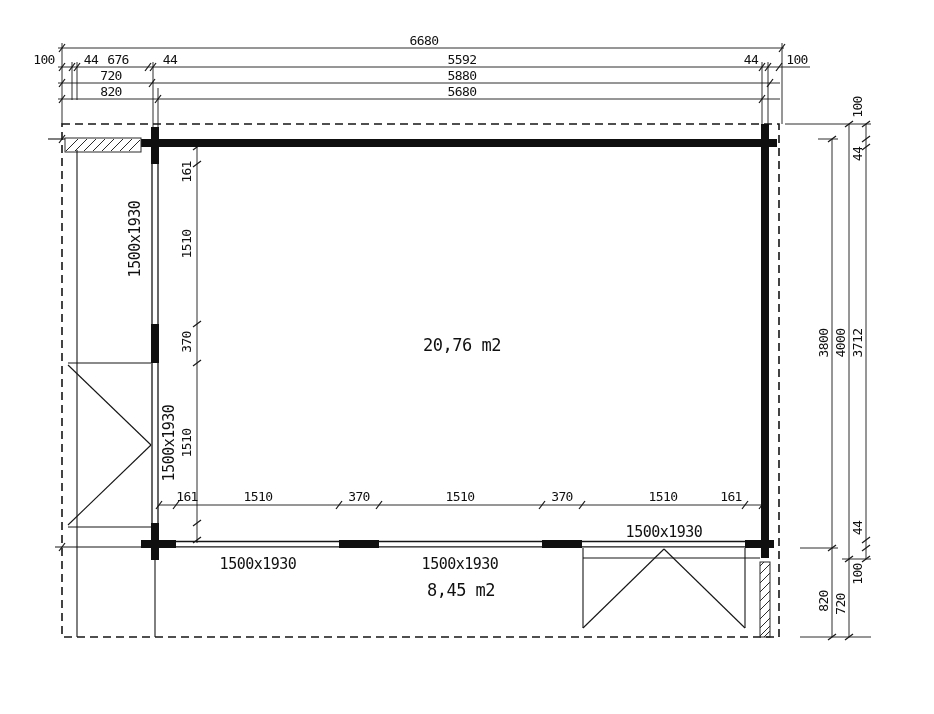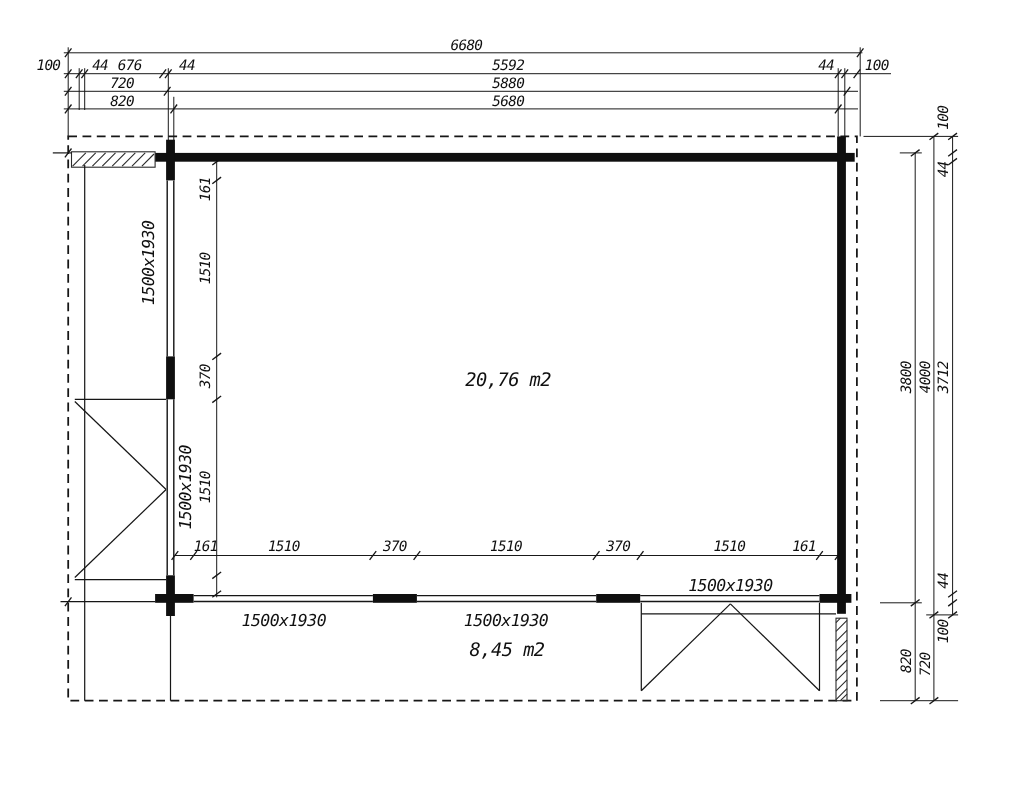--- a/index.html
+++ b/index.html
@@ -1,17 +1,17 @@
 <!DOCTYPE html>
 <html><head>
 <meta charset="utf-8">
 <style>
   html,body{margin:0;padding:0;background:#ffffff;}
   .canvas{position:relative;width:934px;height:714px;background:#ffffff;overflow:hidden;
-          font-family:"DejaVu Sans Mono",monospace;font-style:italic;}
+          font-family:"DejaVu Sans Mono",monospace;}
   svg{position:absolute;left:0;top:0;}
   .d{stroke:#161616;stroke-width:0.9;fill:none;}            
   .tk{stroke:#161616;stroke-width:1.2;fill:none;}           
   .p{stroke:#161616;stroke-width:1.1;fill:none;}            
   .g{stroke:#161616;stroke-width:1.3;fill:none;}            
   .h{stroke:#2a2a2a;stroke-width:1;fill:none;}              
   .w{fill:#0f0f0f;stroke:none;}                             
   .dash{stroke:#161616;stroke-width:1.6;fill:none;stroke-dasharray:8 5;}
   text{fill:#101010;}
   .dim{font-size:13px;letter-spacing:-0.6px;}

